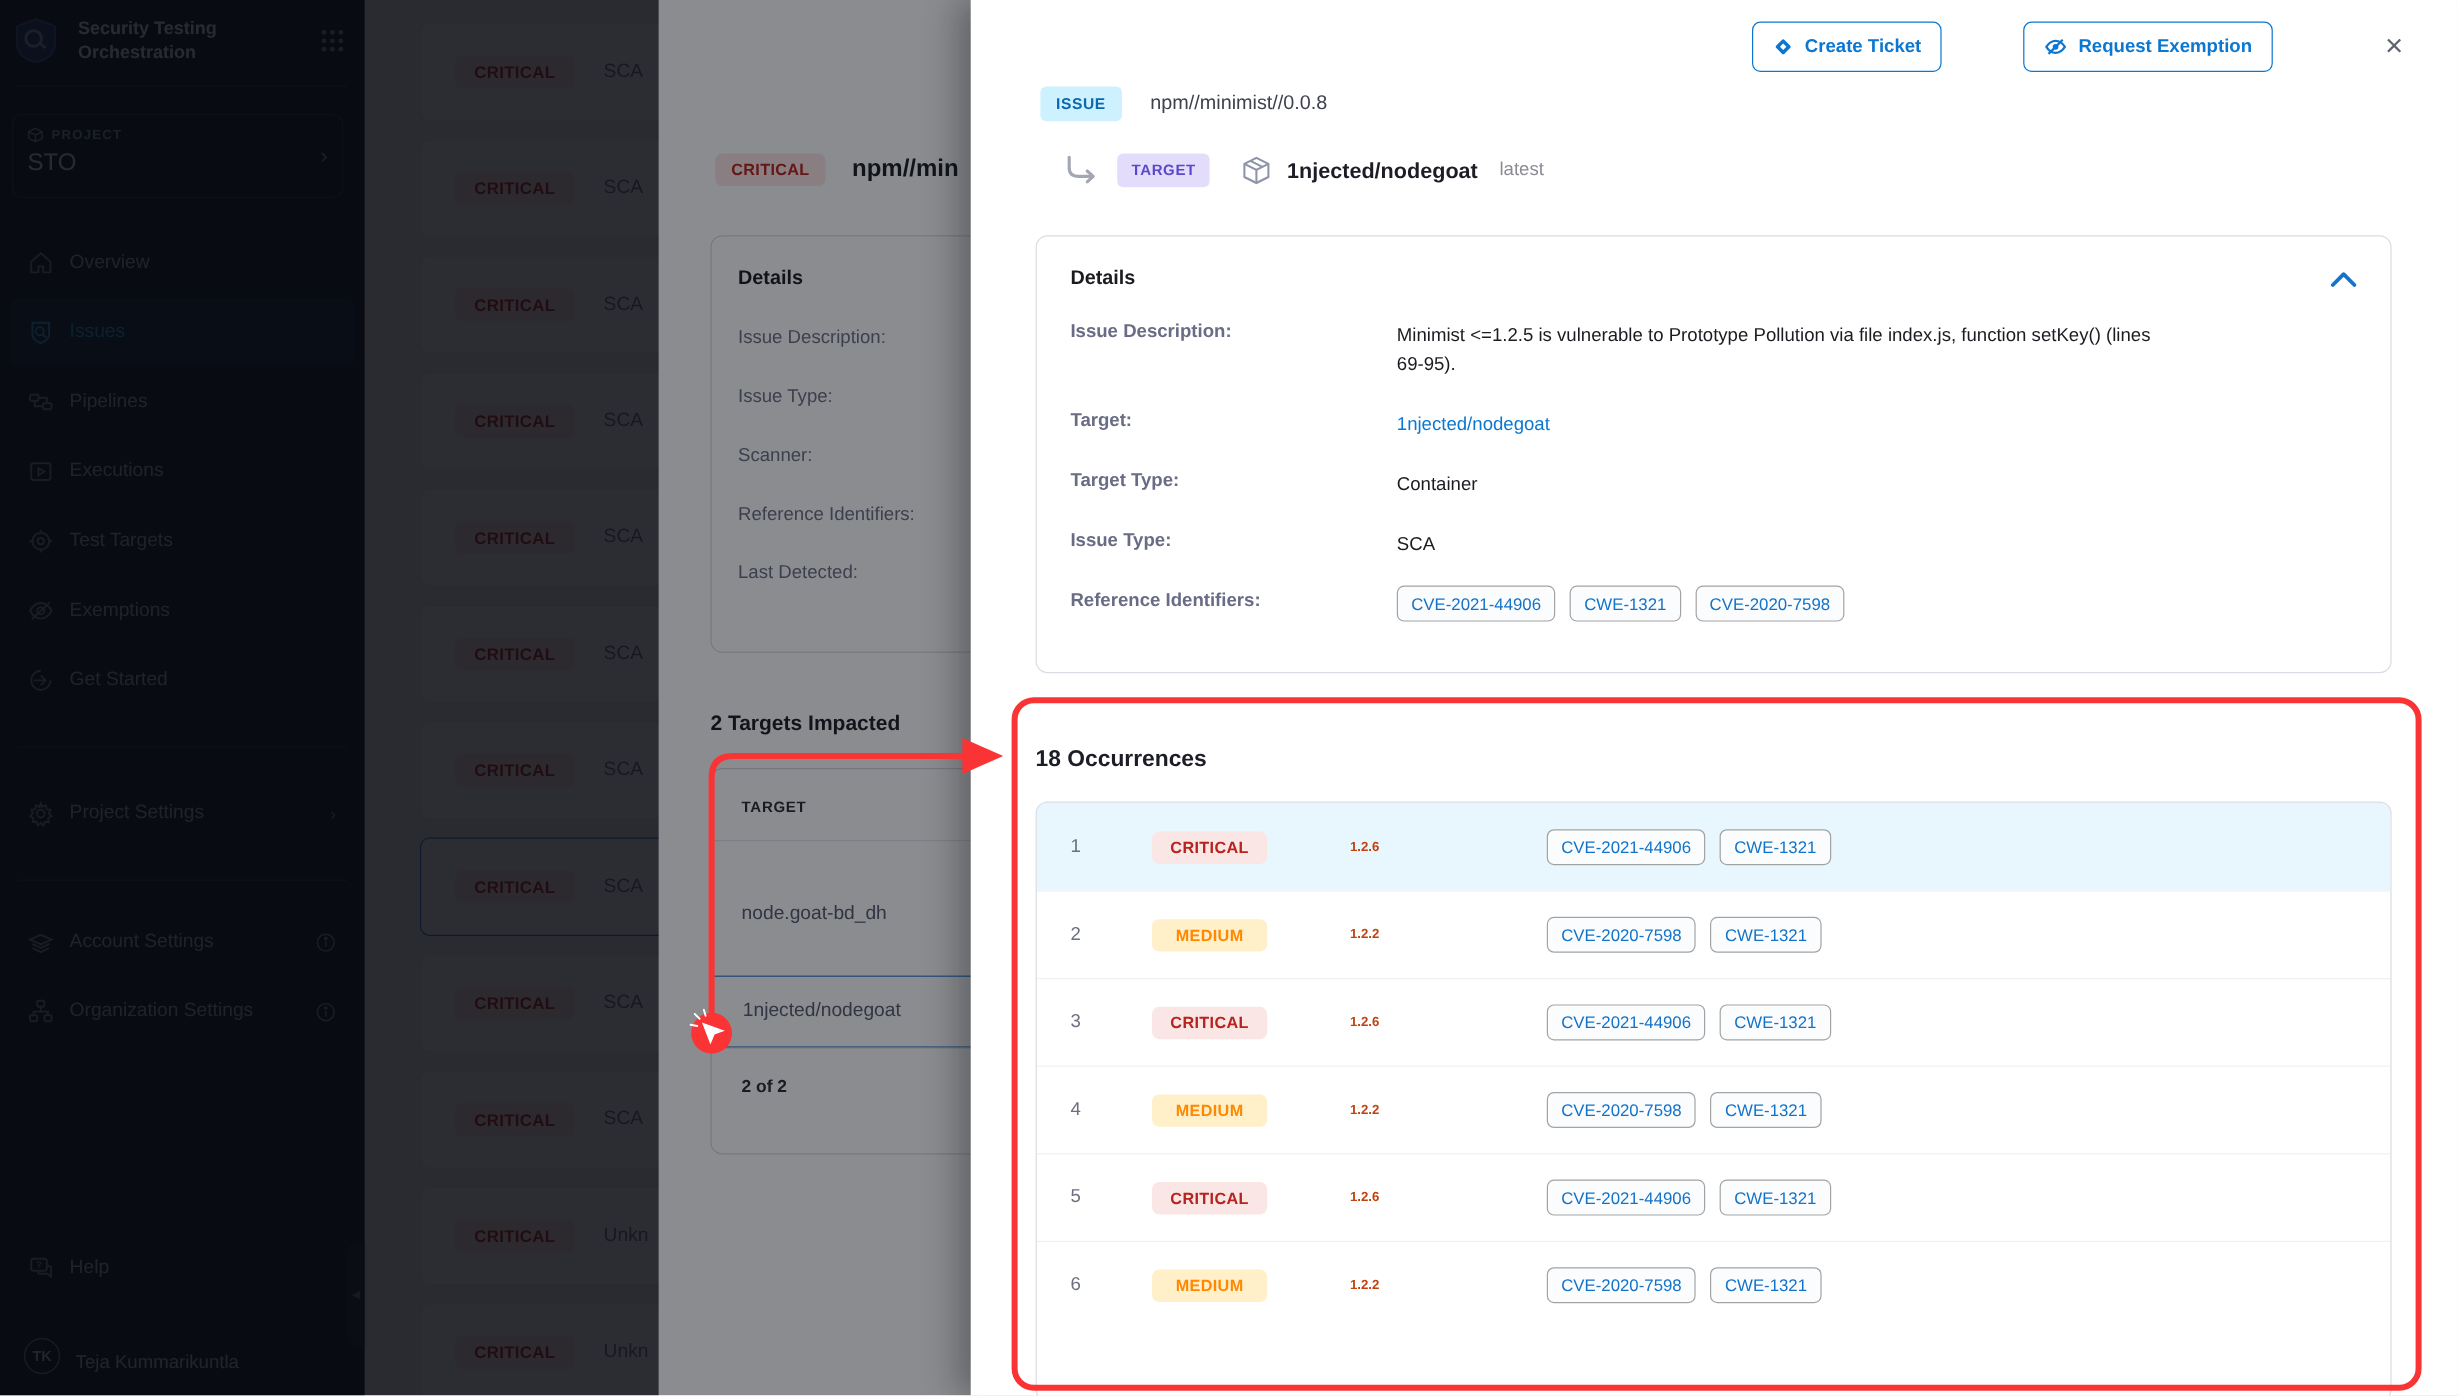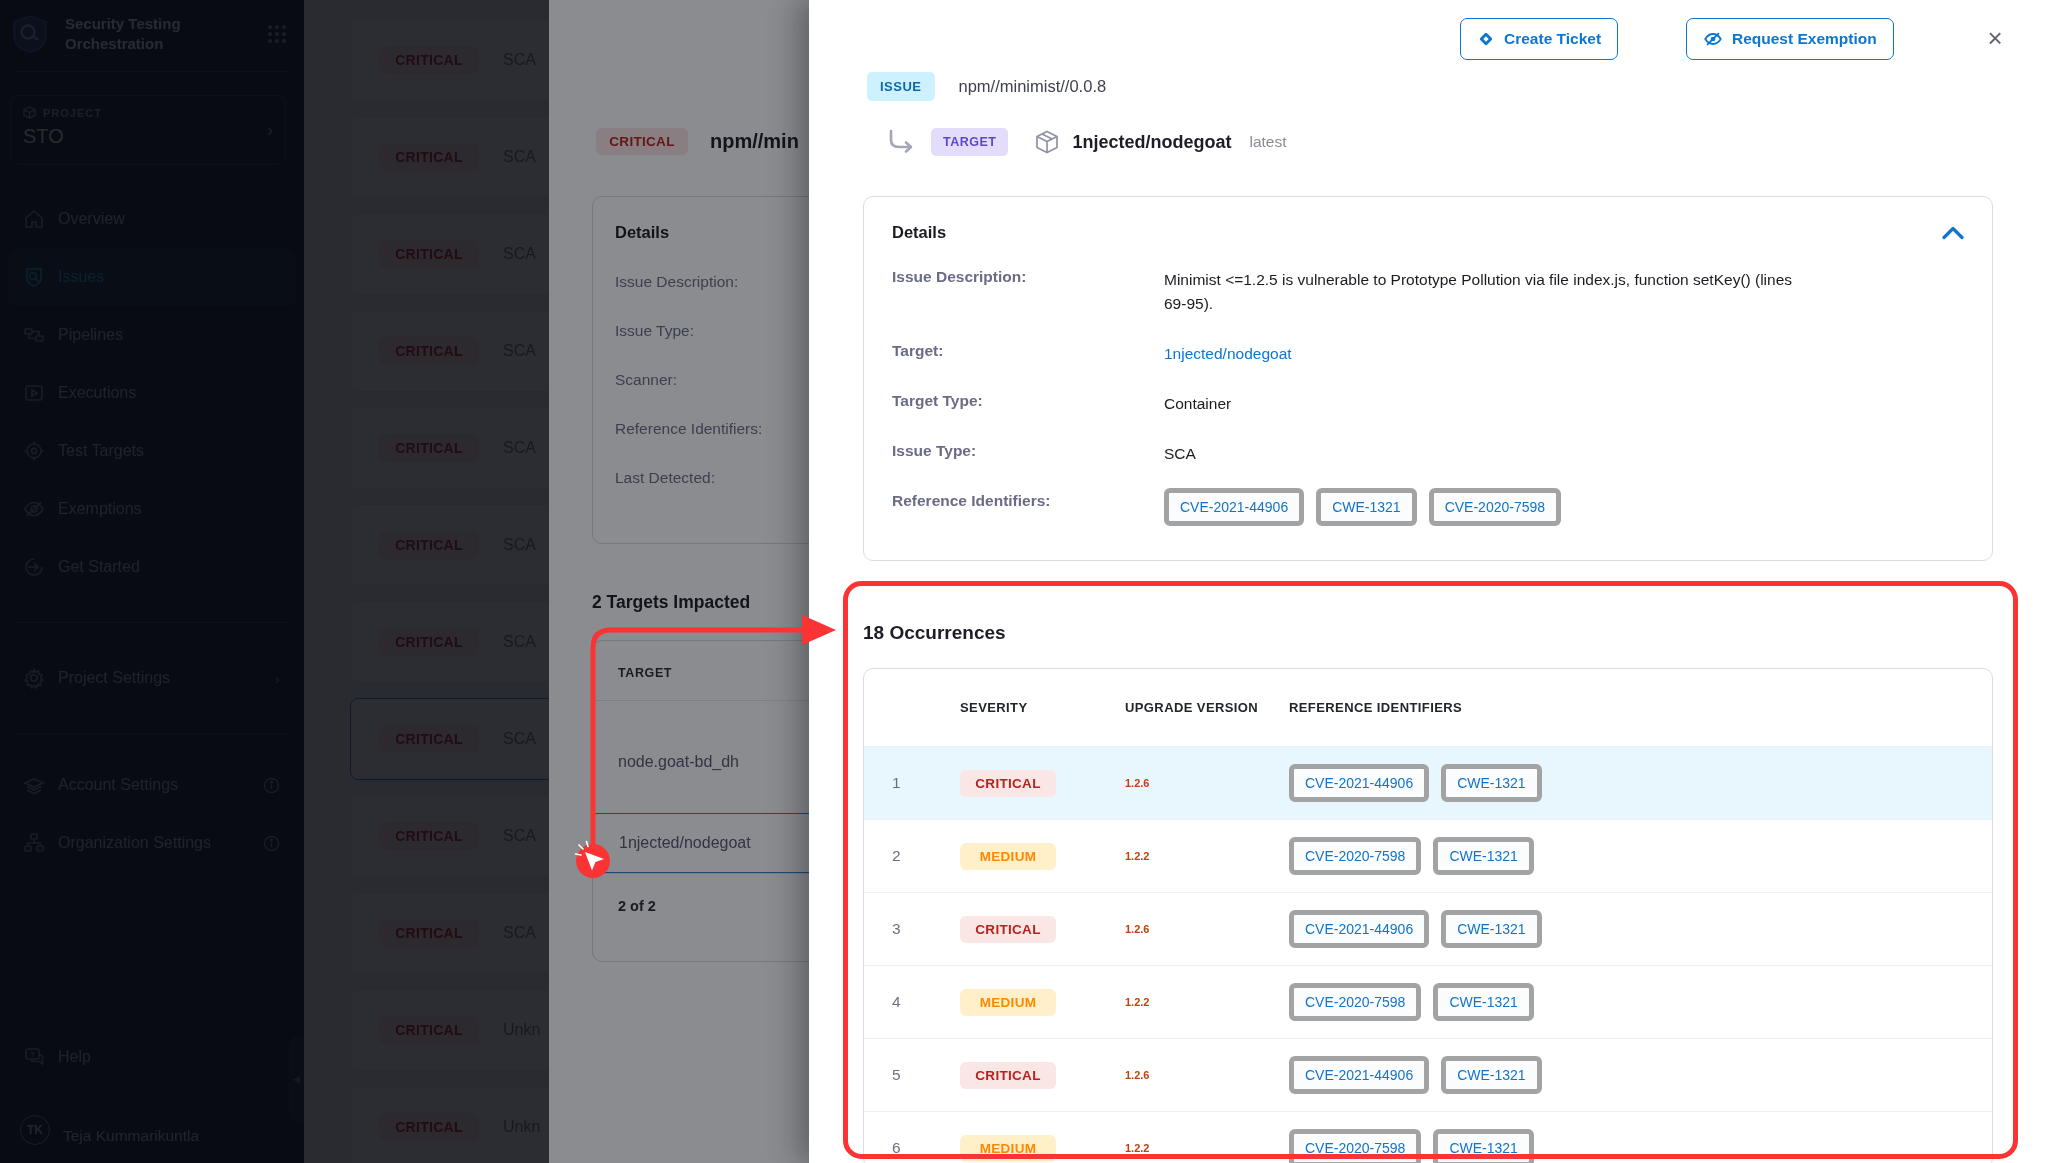--- a/index.html
+++ b/index.html
@@ -78,21 +78,21 @@
   .md-card { position:absolute; left:54px; width:1130px; border:1px solid #d9dce3; border-radius:10px; background:#fff; }
   .md-details { top:196px; height:365px; padding:26px 28px; }
   .md-title-row { display:flex; align-items:center; justify-content:space-between; }
   .md-title { font-size:16.5px; font-weight:700; color:#1b1c22; }
   .md-grid { margin-top:26px; display:grid; grid-template-columns:272px auto; row-gap:26px; align-items:start; }
   .md-label { font-size:15.5px; font-weight:700; color:#696c85; }
   .md-value { font-size:15.5px; color:#1b1c22; line-height:1.55; }
   .md-desc { width:630px; }
   .md-link { color:#0b77d0; cursor:pointer; }
   .chips { display:flex; gap:12px; margin-top:-4px; }
-  .ref-chip { border:5px solid #a3a3a3; background:#fbfcfe; color:#1273c9; border-radius:6px; padding:6px 11px; font-size:14px; white-space:nowrap; cursor:pointer; }
+  .ref-chip { border:1px solid #a3a3a3; background:#fbfcfe; color:#1273c9; border-radius:6px; padding:6px 11px; font-size:14px; white-space:nowrap; cursor:pointer; }
 
   .occ-title { position:absolute; left:54px; top:622px; font-size:19px; font-weight:800; color:#1c1d26; }
   .search-box { position:absolute; left:911px; top:605px; width:273px; height:43px; border:1.5px solid #3f96e8; background:#f0f9ff; border-radius:9px; display:flex; align-items:center; padding:0 12px; gap:9px; }
   .search-box input { border:none; background:transparent; outline:none; font-size:15.5px; color:#3d4452; width:100%; font-family:inherit; }
   .search-box input::placeholder { color:#a9aebc; }
 
   .md-occ { top:668px; height:500px; overflow:hidden; padding-top:0; }
   .occ-head, .occ-row { display:grid; grid-template-columns:76px 165px 164px auto; align-items:center; padding-left:20px; }
   .occ-head { height:77px; font-size:13px; font-weight:700; letter-spacing:0.4px; color:#23252d; }
   .occ-row { height:73px; border-top:1px solid #eef0f4; }
@@ -417,26 +417,20 @@
             <span class="ref-chip">CWE-1321</span>
             <span class="ref-chip">CVE-2020-7598</span>
           </div>
       </div>
     </div>
 
     <div class="occ-title">18 Occurrences</div>
 
 
     <div class="md-card md-occ">
-      <div class="occ-head">
-        <div></div>
-        <div>SEVERITY</div>
-        <div>UPGRADE VERSION</div>
-        <div>REFERENCE IDENTIFIERS</div>
-      </div>
       <div>
 
           <div class="occ-row hl">
             <div class="occ-num">1</div>
             <div><span class="sev-badge occ-sev critical">CRITICAL</span></div>
             <div class="occ-ver">1.2.6</div>
             <div class="occ-refs">
               <span class="ref-chip">CVE-2021-44906</span>
               <span class="ref-chip">CWE-1321</span>
             </div>

